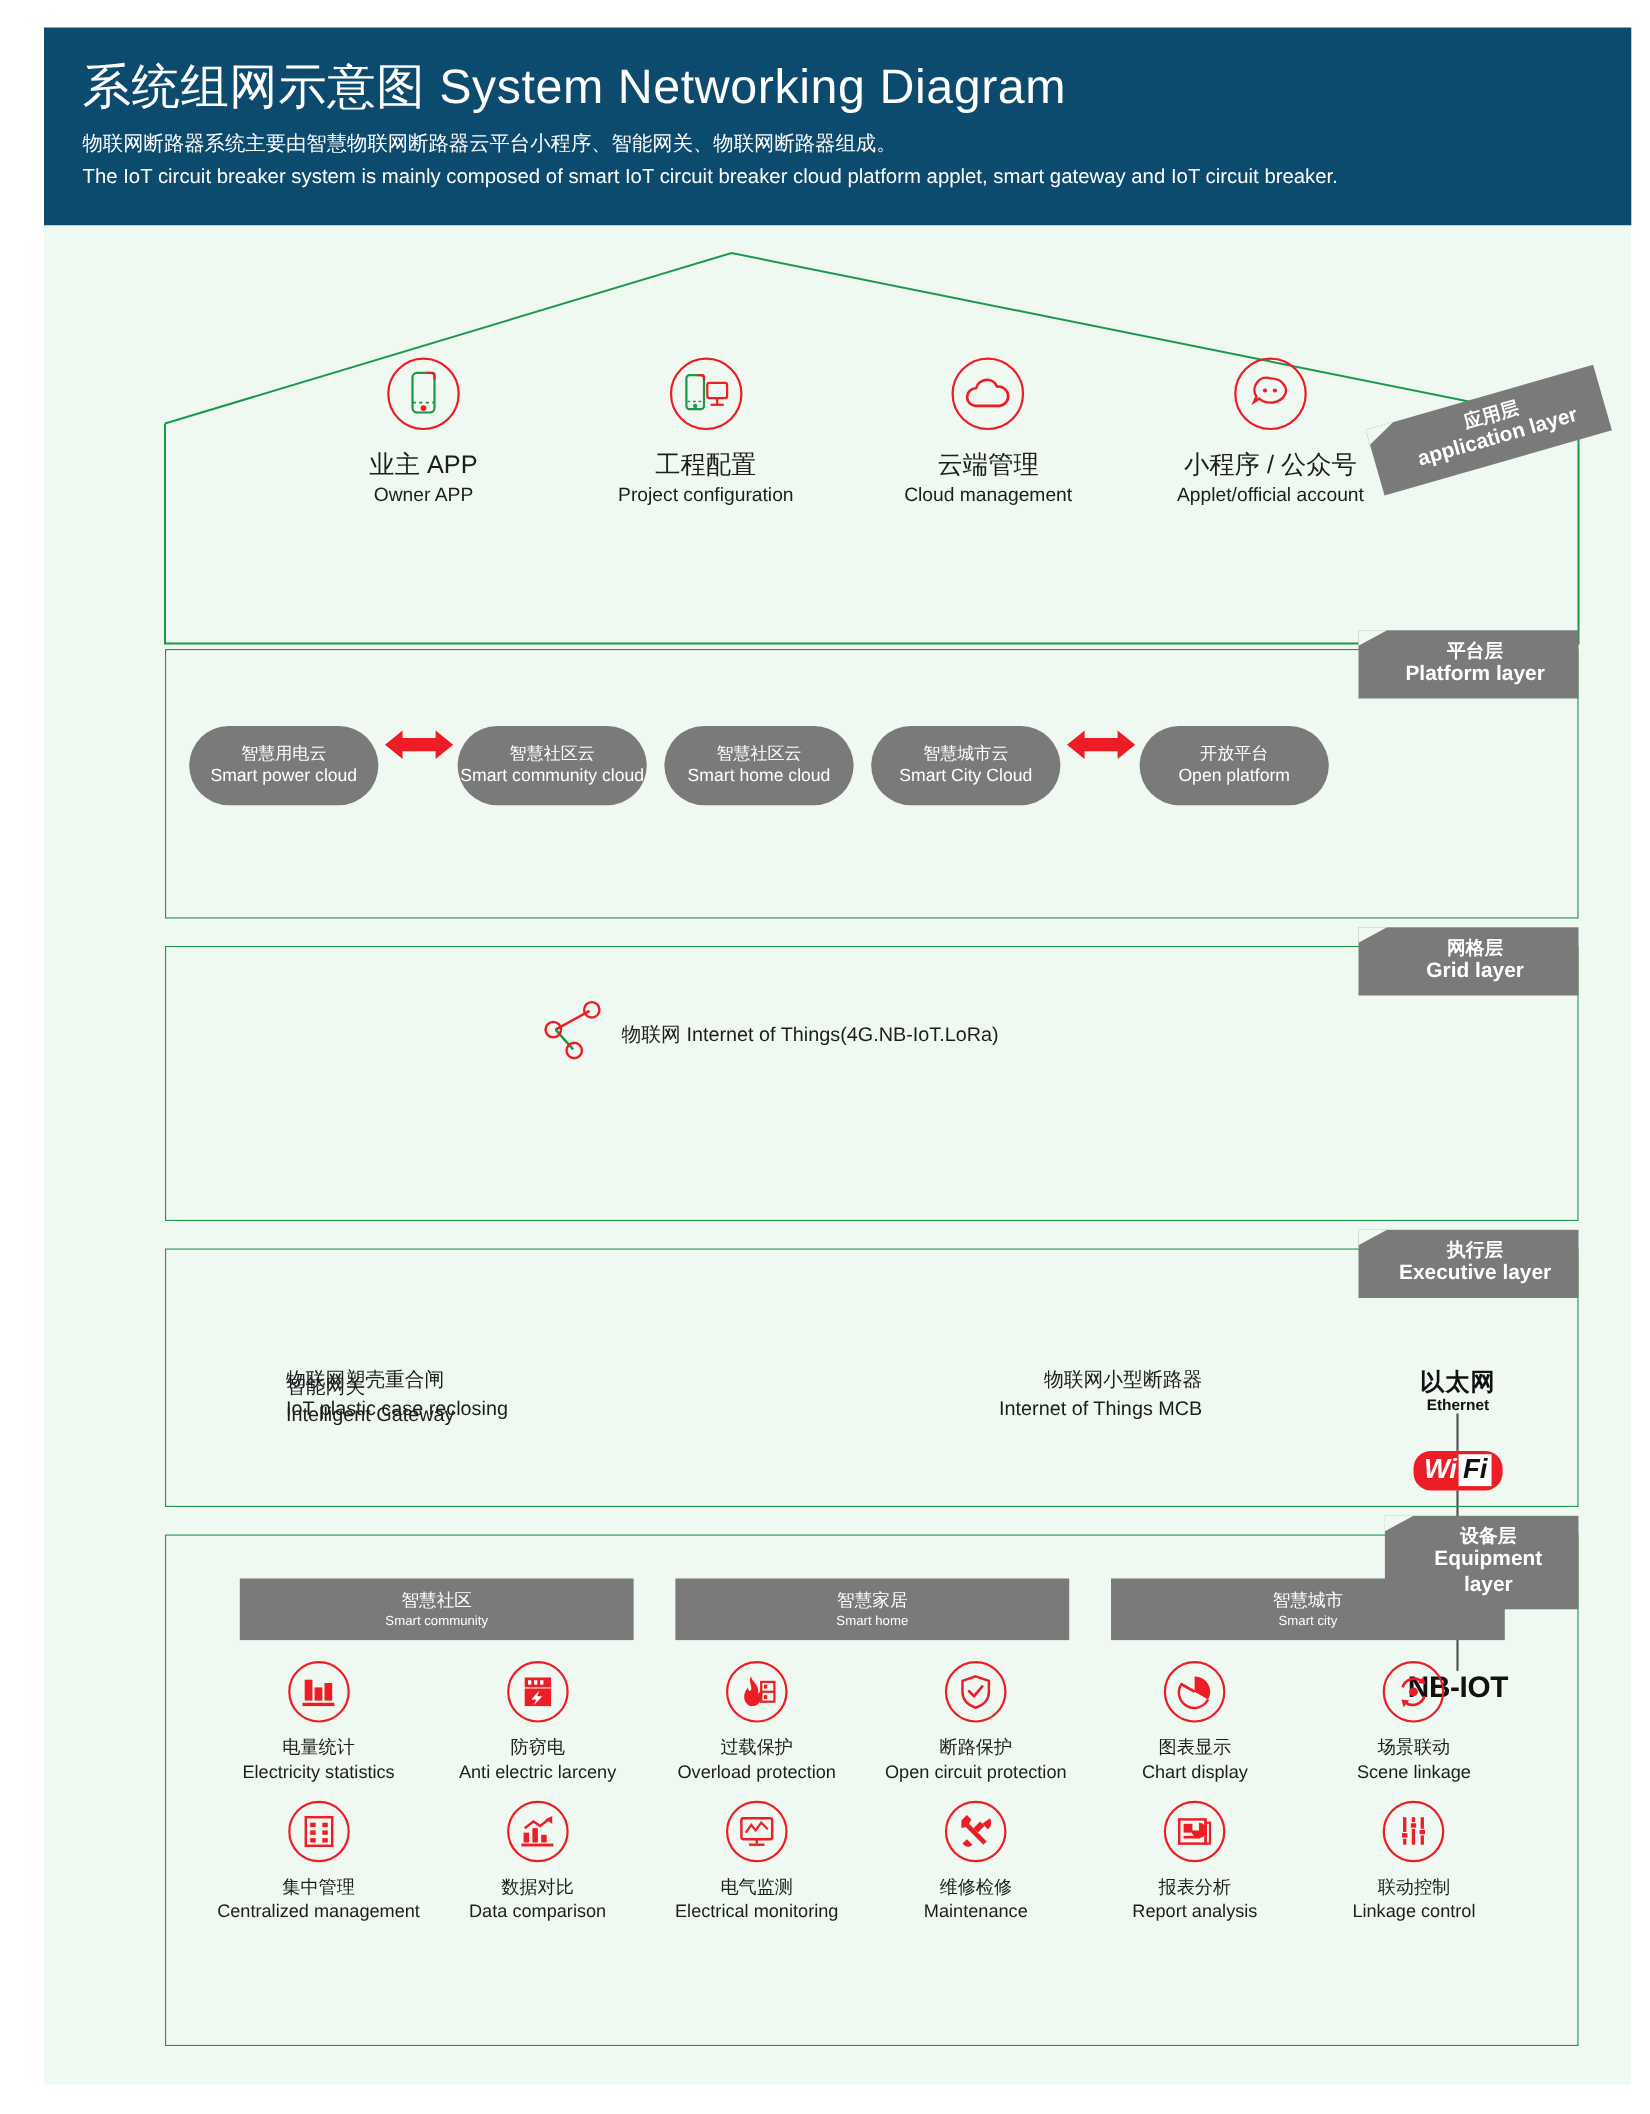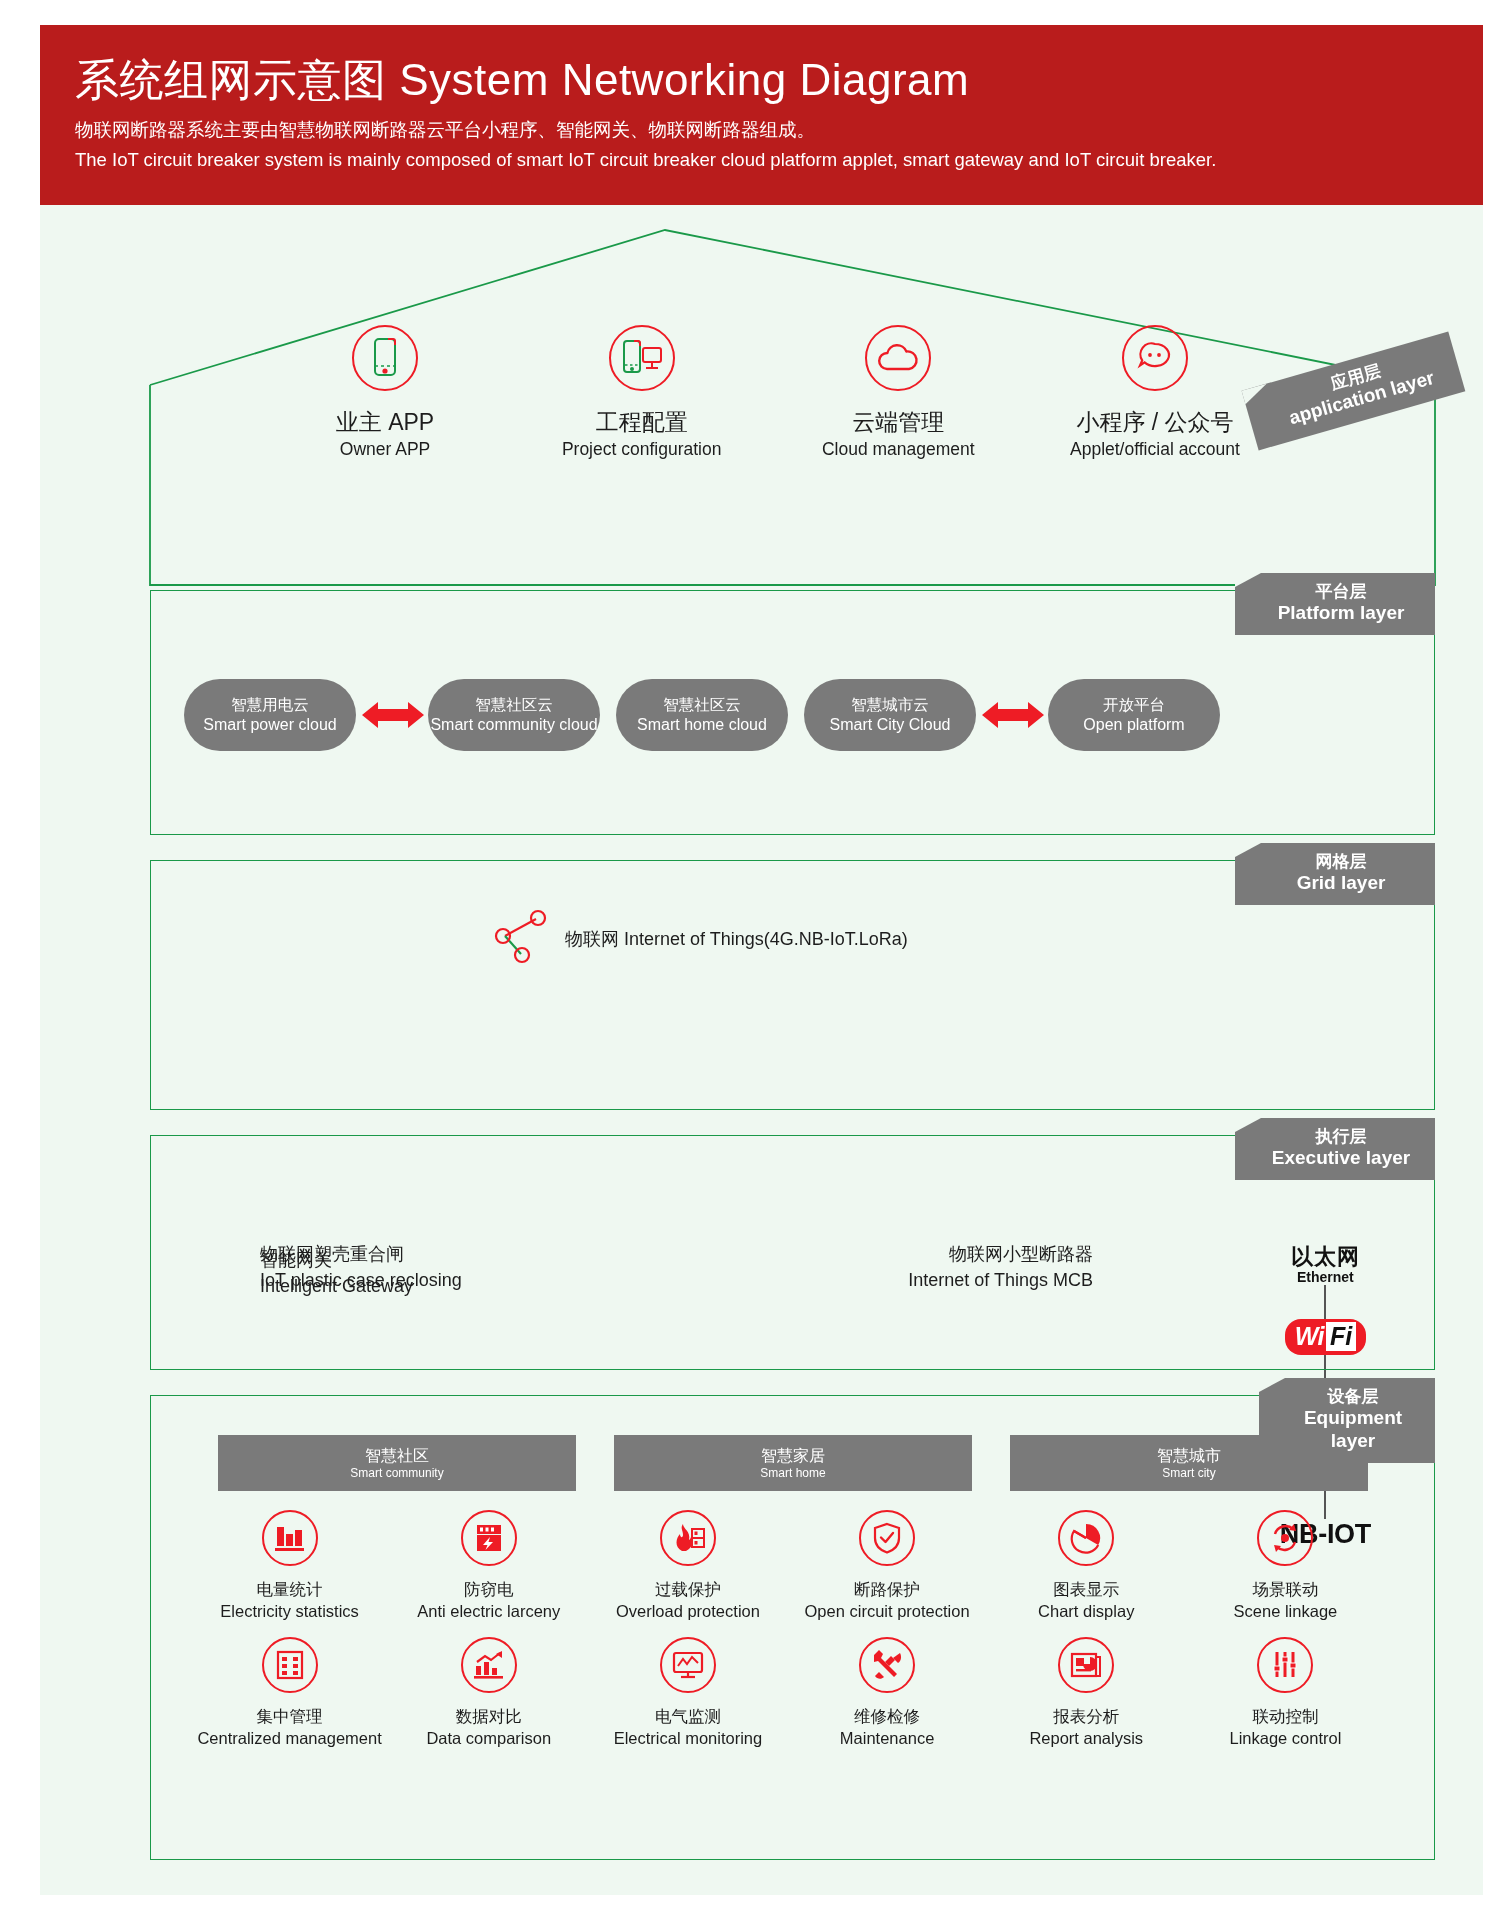--- a/index.html
+++ b/index.html
@@ -10,21 +10,21 @@
     font-family: "Liberation Sans", "DejaVu Sans", sans-serif;
     overflow: hidden;
   }
   .page { position: relative; width: 1500px; height: 1922px; background: #ffffff; }
 
   
   .header {
     position: absolute;
     left: 40px; top: 25px;
     width: 1443px; height: 180px;
-    background: #b91c1c;
+    background: #0c4a6e;
     padding: 30px 0 0 35px;
   }
   .header-title {
     color: #ffffff;
     font-size: 44px;
     font-weight: 400;
     letter-spacing: 0.5px;
     line-height: 1.15;
     white-space: nowrap;
   }
@@ -111,23 +111,23 @@
     border-radius: 50%;
     margin: 0 auto 16px auto;
     display: flex; align-items: center; justify-content: center;
   }
   .lbl-cn { font-size: 23px; color: #1d1d1d; line-height: 1.35; white-space: nowrap; }
   .lbl-en { font-size: 17.5px; color: #1d1d1d; line-height: 1.35; white-space: nowrap; }
 
   
   .cloud-row {
     position: absolute;
-    left: 144px; top: 455px;
+    left: 132px; top: 455px;
     width: 1230px; height: 110px;
-    display: flex; align-items: center;
+    display: flex; 
   }
   .cloud {
     position: relative;
     width: 172px; height: 72px;
     background: #7a7a7a;
     border-radius: 40px;
     display: flex; flex-direction: column;
     align-items: center; justify-content: center;
     color: #ffffff;
     text-align: center;

